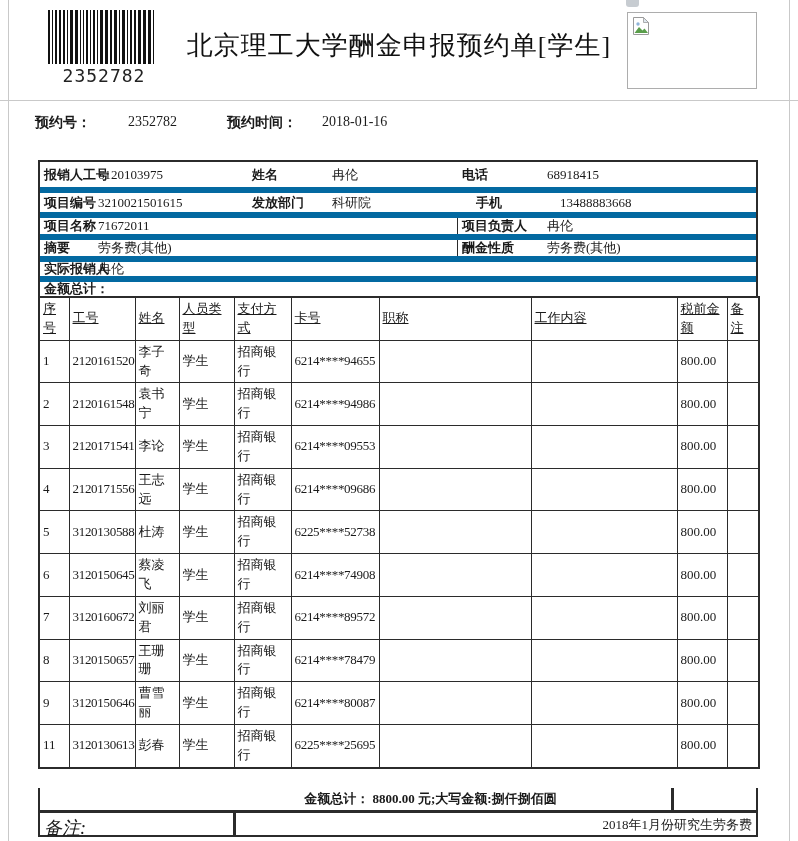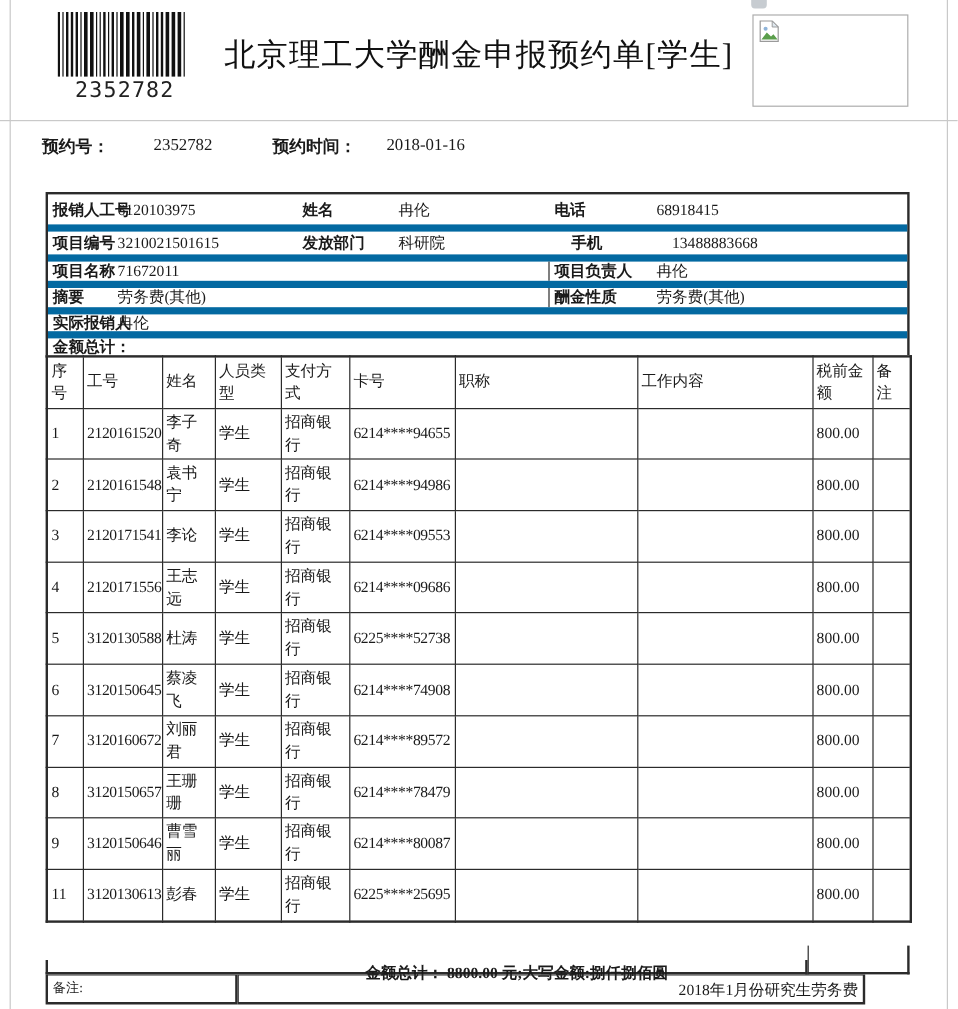--- a/index.html
+++ b/index.html
@@ -41,31 +41,31 @@
   .num { font-family:"Liberation Serif","DejaVu Serif",serif; }
 
   
   table.main { position:absolute; left:38px; top:296px; width:720px; border-collapse:collapse; table-layout:fixed; background:#fff; }
   table.main th, table.main td {
     border:1px solid #2b2b2b; font-size:13px; font-weight:normal;
     text-align:left; vertical-align:middle; padding:2px 3px; line-height:1.45;
     word-break:break-all; overflow:hidden;
   }
   table.main { border:2px solid #2b2b2b; }
-  table.main thead tr { height:41px; }
+  table.main thead tr { height:41px;text-decoration:underline; }
   table.main tbody tr { height:41px; }
   td.tnum, th.tnum { font-size:12px; letter-spacing:-0.3px; white-space:nowrap; word-break:keep-all; overflow:visible; }
   td.amount { padding-left:5px; }
 
   
   .sum-row { position:absolute; left:38px; top:788px; width:720px; height:24px; display:flex; }
-  .sum-cell1 { width:635px; border:2px solid #2b2b2b; border-top:none; font-size:13px; font-weight:bold; text-align:center; padding-left:150px; line-height:21px; white-space:nowrap;margin-top:12px; }
+  .sum-cell1 { width:635px; border:2px solid #2b2b2b; border-top:none; font-size:13px; font-weight:bold; text-align:center; padding-left:150px; line-height:21px; white-space:nowrap; }
   .sum-cell2 { width:85px; border:2px solid #2b2b2b; border-top:none; border-left:1px solid #2b2b2b; }
   .remark-row { position:absolute; left:38px; top:812px; width:720px; height:25px; display:flex; }
-  .remark-label { width:160px; border:2px solid #2b2b2b; border-top:1px solid #2b2b2b; font-size:11px; padding:3px 4px; }
+  .remark-label { width:197px; border:2px solid #2b2b2b; border-top:1px solid #2b2b2b; font-size:18px; padding:3px 4px;font-style:italic; }
   .remark-value { width:523px; border:2px solid #2b2b2b; border-top:1px solid #2b2b2b; border-left:1px solid #2b2b2b; font-size:13px; padding:3px 4px; white-space:nowrap;text-align:right; }
 </style>
 </head>
 <body>
 
 <div class="edge-v edge-left"></div>
 <div class="edge-v edge-right"></div>
 <div class="top-divider"></div>
 <div class="top-artifact"></div>
 

